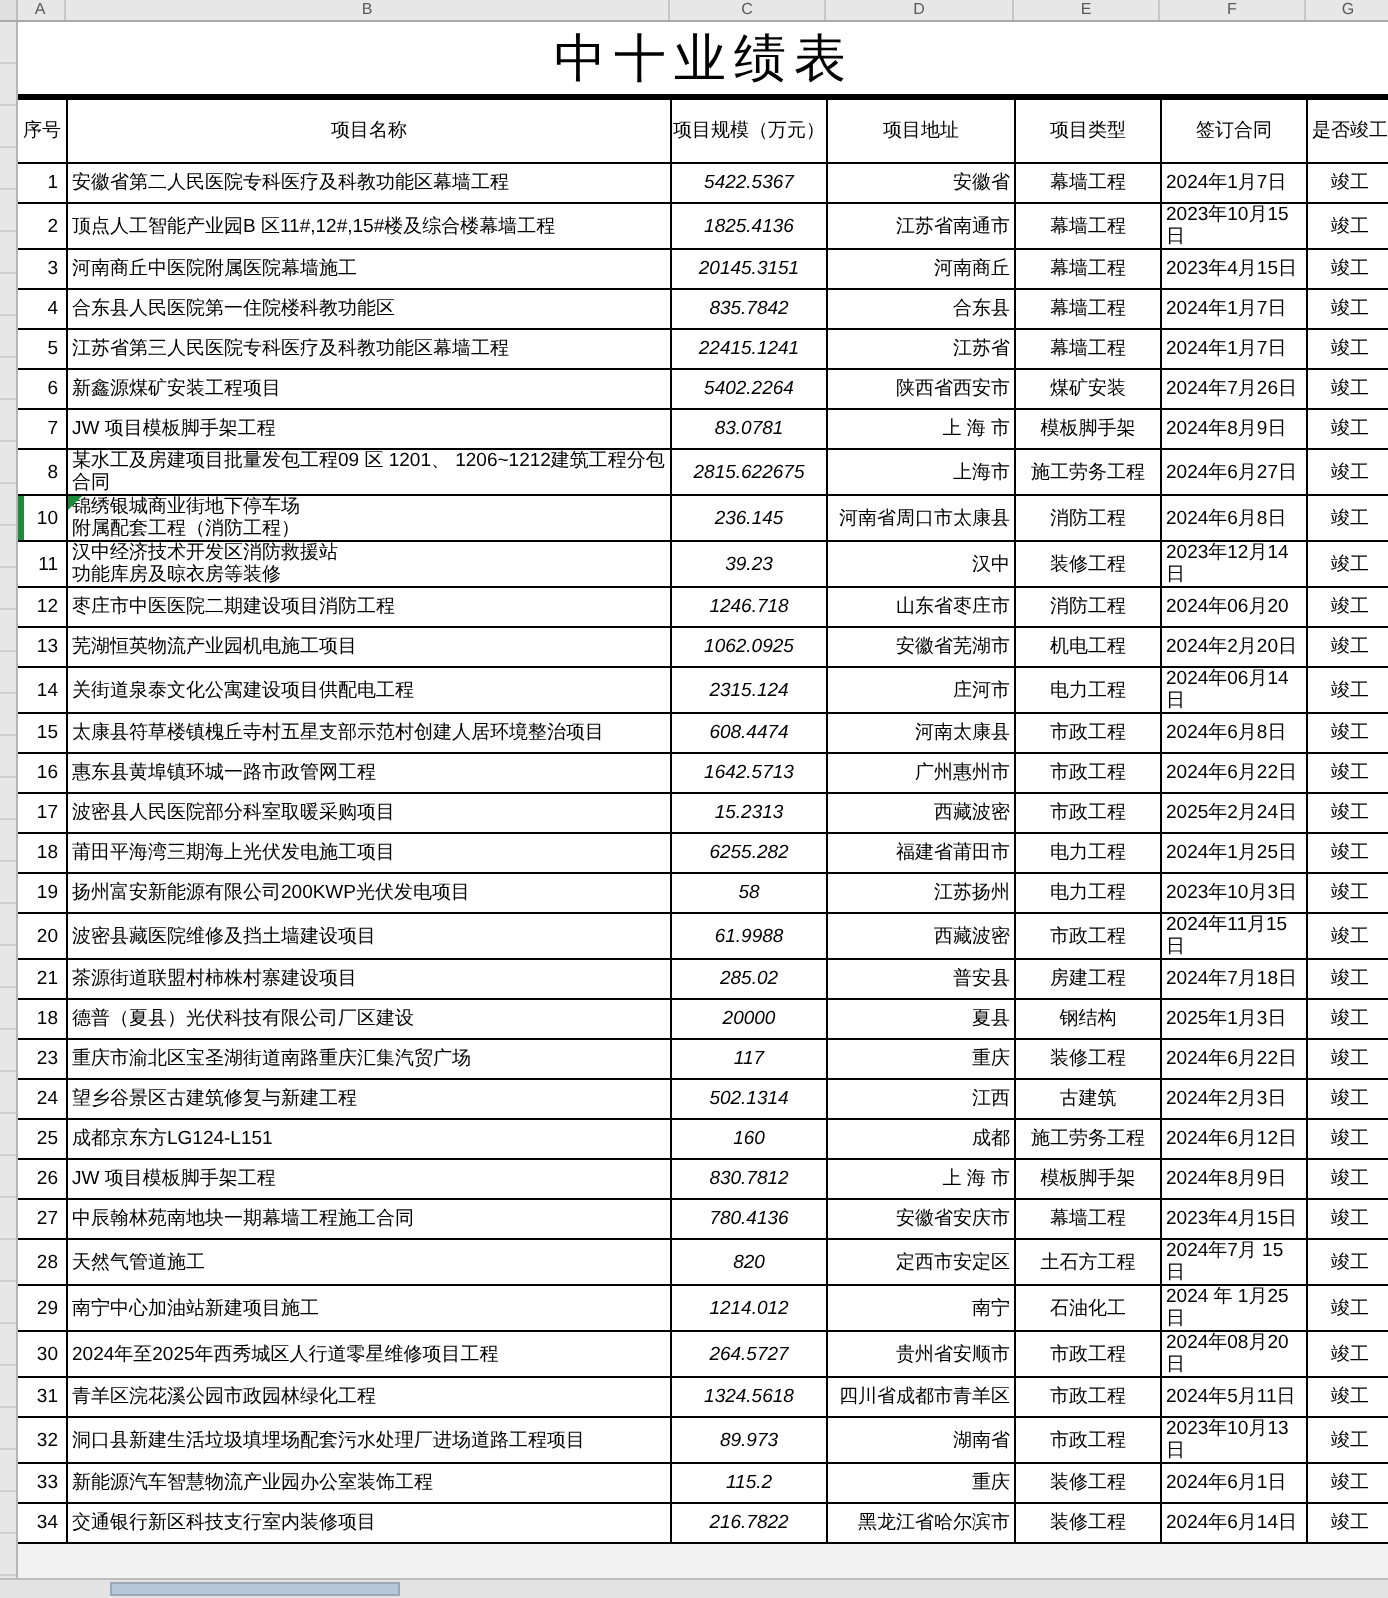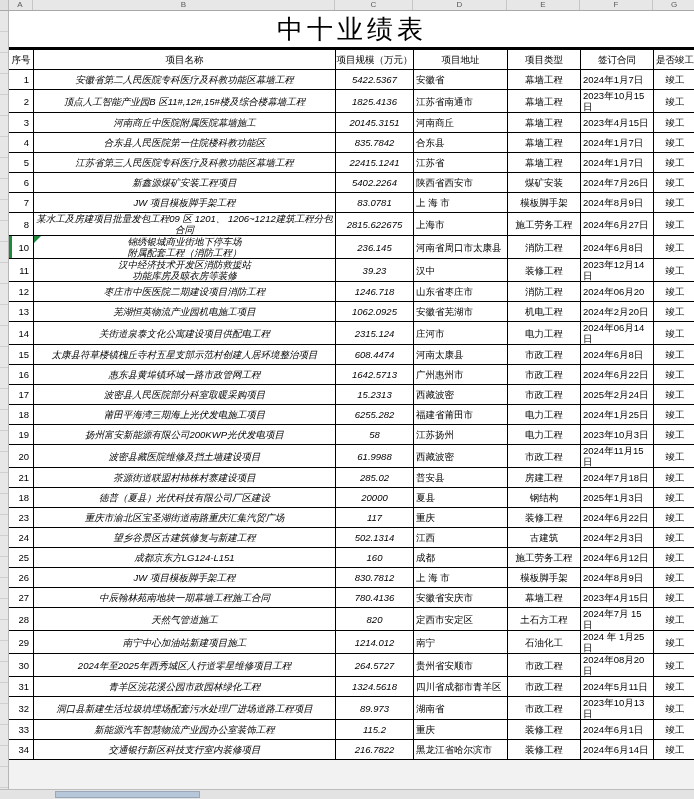--- a/index.html
+++ b/index.html
@@ -39,25 +39,25 @@
     display:flex;align-items:center;justify-content:center;
     font-family:"Liberation Serif","DejaVu Serif",serif;
     font-size:26px;letter-spacing:4px;color:#000;background:#fff;
   }
   table.grid{border-collapse:collapse;table-layout:fixed;width:688px;background:#fff;}
   .grid th,.grid td{
     border:1px solid #000;padding:0 2px;overflow:hidden;
     font-size:9.5px;line-height:11px;color:#000;vertical-align:middle;
     height:20px;box-sizing:border-box;
   }
-  .grid thead th{height:20px;text-align:center;font-weight:normal;white-space:nowrap;padding:0;}
+  .grid thead th{height:32px;text-align:center;font-weight:normal;white-space:nowrap;padding:0;}
   td.c-no{text-align:right;padding-right:4px;position:relative;}
-  td.c-name{text-align:center;white-space:pre-line;position:relative;font-style:italic;}
+  td.c-name{text-align:left;white-space:pre-line;position:relative;}
   td.c-scale{text-align:center;font-style:italic;}
-  td.c-address{text-align:left;}
+  td.c-address{text-align:right;}
   td.c-type{text-align:center;}
   td.c-date{}
   td.c-status{text-align:center;}
 
   
   td.c-no.marked::before{
     content:"";position:absolute;left:0;top:0;bottom:0;width:3px;
     background:var(--green,#1f8a3b);
   }
   td.c-name.marked::after{

